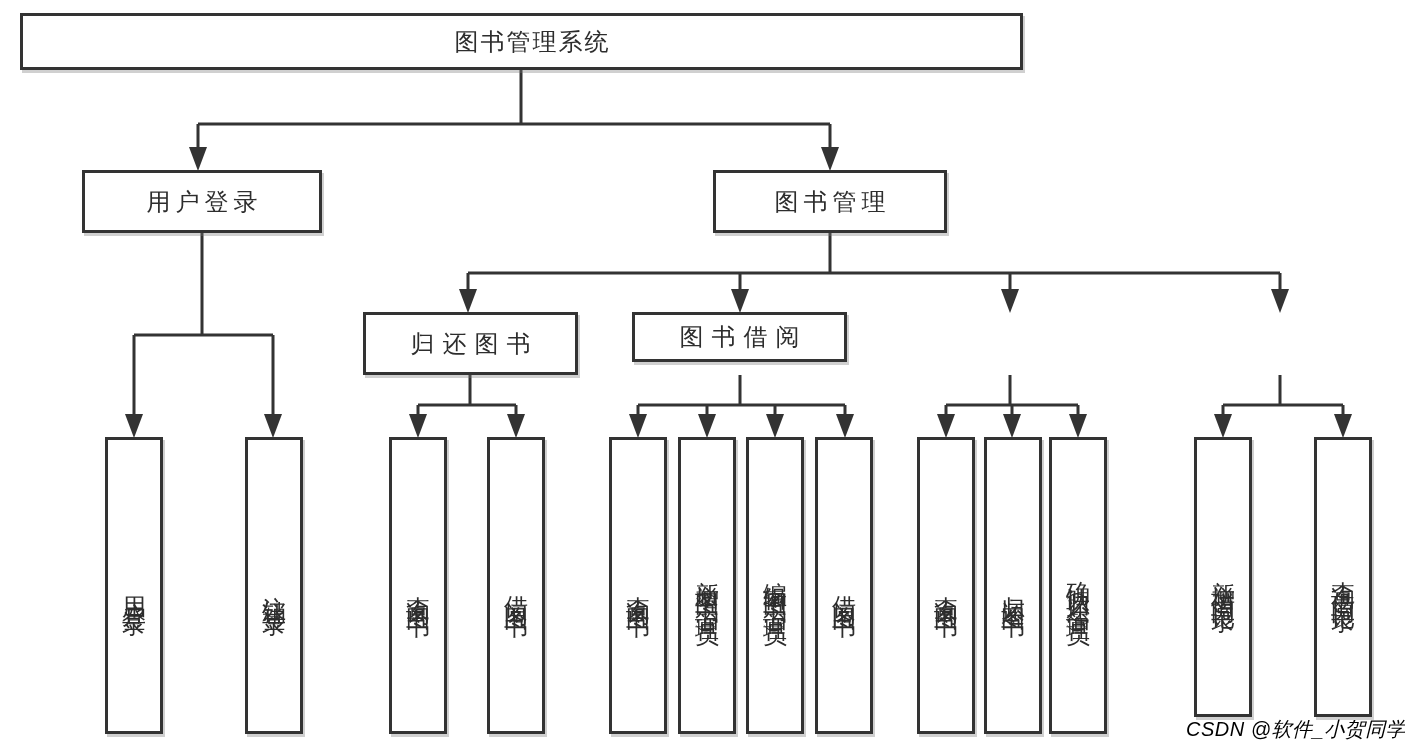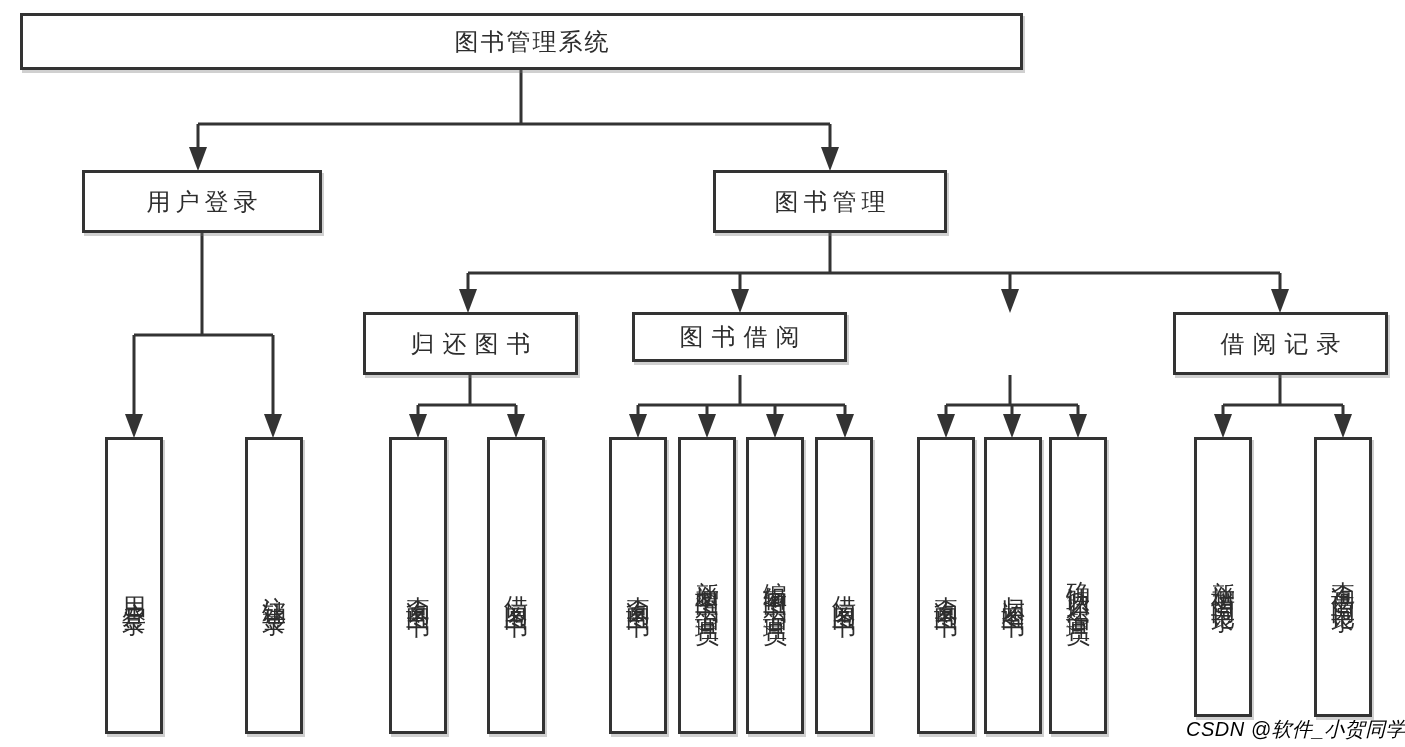--- a/index.html
+++ b/index.html
@@ -145,23 +145,20 @@
   <div class="node n-mgmt">
     <span class="hlabel ls-l2">图书管理</span>
   </div>
 
   <div class="node n-rec">
     <span class="hlabel ls-l3">归还图书</span>
   </div>
   <div class="node n-borrow">
     <span class="hlabel ls-l3">图书借阅</span>
   </div>
-  <div class="node n-log">
-    <span class="hlabel ls-l3">借阅记录</span>
-  </div>
 
   <div class="node leaf lf-a1">
     <span class="vlabel">用户登录</span>
   </div>
   <div class="node leaf lf-a2">
     <span class="vlabel">注销登录</span>
   </div>
 
   <div class="node leaf lf-b1">
     <span class="vlabel">查询图书</span>

